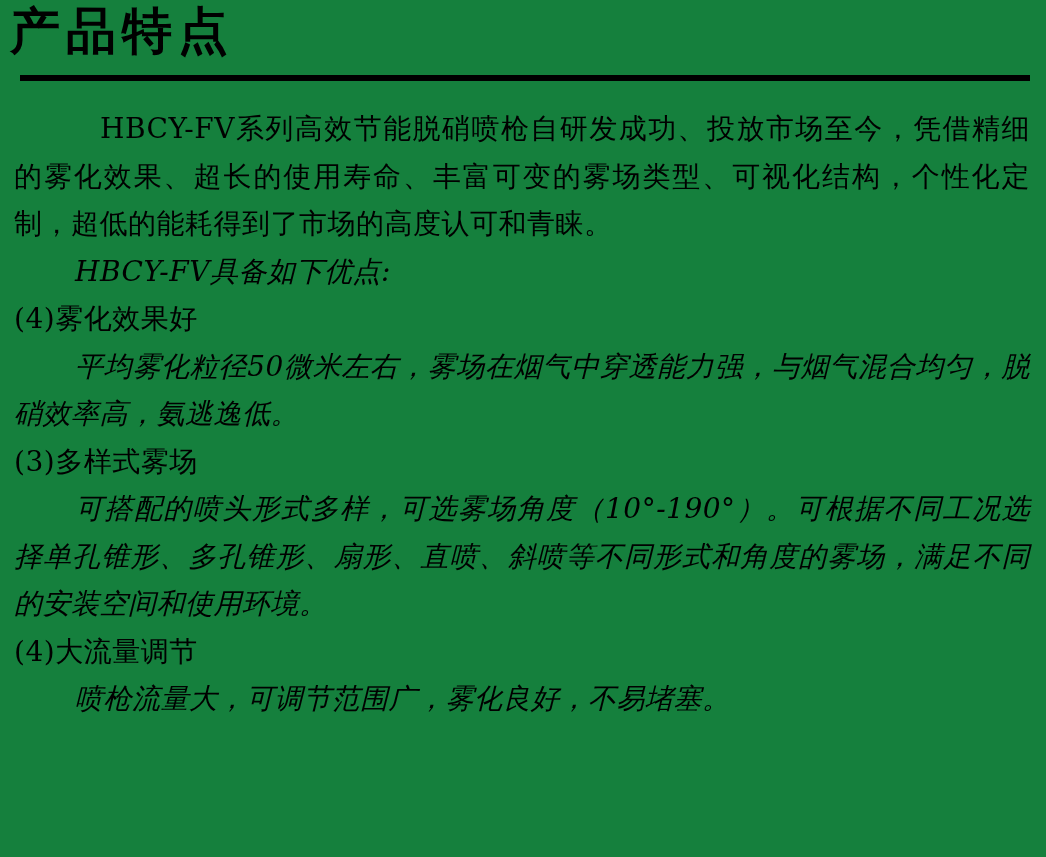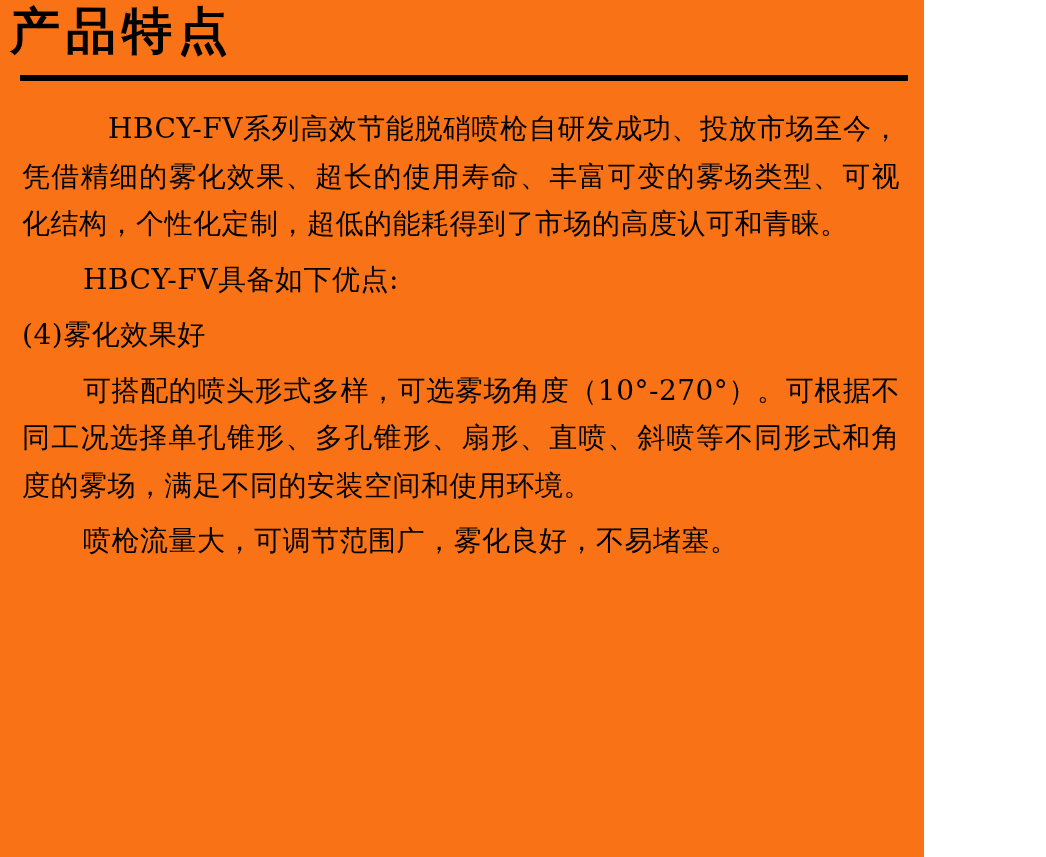--- a/index.html
+++ b/index.html
@@ -1,21 +1,21 @@
 <!DOCTYPE html>
 <html><head>
 <meta charset="utf-8">
 <style>
   * { box-sizing: border-box; }
   html, body { margin: 0; padding: 0; background: #ffffff; }
   .page {
     position: relative;
-    width: 924px;
+    width: 1046px;
     height: 857px;
-    background: #f97316;
+    background: #15803d;
     color: #000000;
     font-family: "DejaVu Serif", "Liberation Serif", serif;
     overflow: hidden;
   }
   .doc-title {
     margin: 0;
     padding: 2px 0 0 10px;
     font-size: 50px;
     line-height: 58px;
     font-weight: 700;
@@ -28,42 +28,45 @@
     margin: 15px 16px 0 20px;
   }
   .content {
     margin: 24px 16px 0 14px;
     font-size: 28px;
     line-height: 47.5px;
     text-align: justify;
     text-justify: inter-ideograph;
     letter-spacing: 0.5px;
   }
-  .content p { margin: 8px; padding: 0; }
+  .content p { margin: 0; padding: 0; }
   .p-first  { text-indent: 86px; }
-  .p-indent { text-indent: 61px; }
+  .p-indent { text-indent: 61px; font-style: italic; }
   .p-heading { text-indent: 0; }
 </style>
 </head>
 <body>
 
 <div class="page">
   <h1 class="doc-title">产品特点</h1>
 
   <div class="title-rule"></div>
 
   <div class="content">
     <p class="p-first">HBCY-FV系列高效节能脱硝喷枪自研发成功、投放市场至今，凭借精细的雾化效果、超长的使用寿命、丰富可变的雾场类型、可视化结构，个性化定制，超低的能耗得到了市场的高度认可和青睐。</p>
 
     <p class="p-indent">HBCY-FV具备如下优点:</p>
 
 
 
     <p class="p-heading">(4)雾化效果好</p>
 
+    <p class="p-indent">平均雾化粒径50微米左右，雾场在烟气中穿透能力强，与烟气混合均匀，脱硝效率高，氨逃逸低。</p>
 
+    <p class="p-heading">(3)多样式雾场</p>
 
-    <p class="p-indent">可搭配的喷头形式多样，可选雾场角度（10°-270°）。可根据不同工况选择单孔锥形、多孔锥形、扇形、直喷、斜喷等不同形式和角度的雾场，满足不同的安装空间和使用环境。</p>
+    <p class="p-indent">可搭配的喷头形式多样，可选雾场角度（10°-190°）。可根据不同工况选择单孔锥形、多孔锥形、扇形、直喷、斜喷等不同形式和角度的雾场，满足不同的安装空间和使用环境。</p>
 
+    <p class="p-heading">(4)大流量调节</p>
 
     <p class="p-indent">喷枪流量大，可调节范围广，雾化良好，不易堵塞。</p>
   </div>
 </div>
 
 </body></html>

